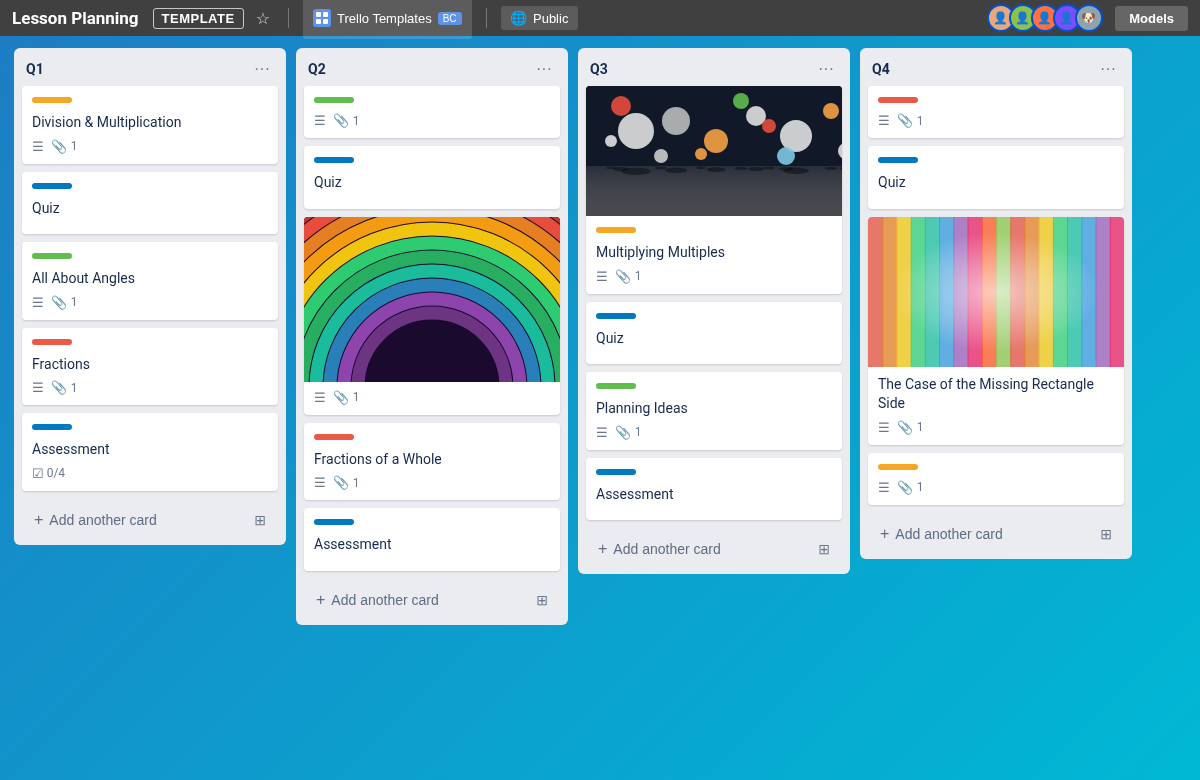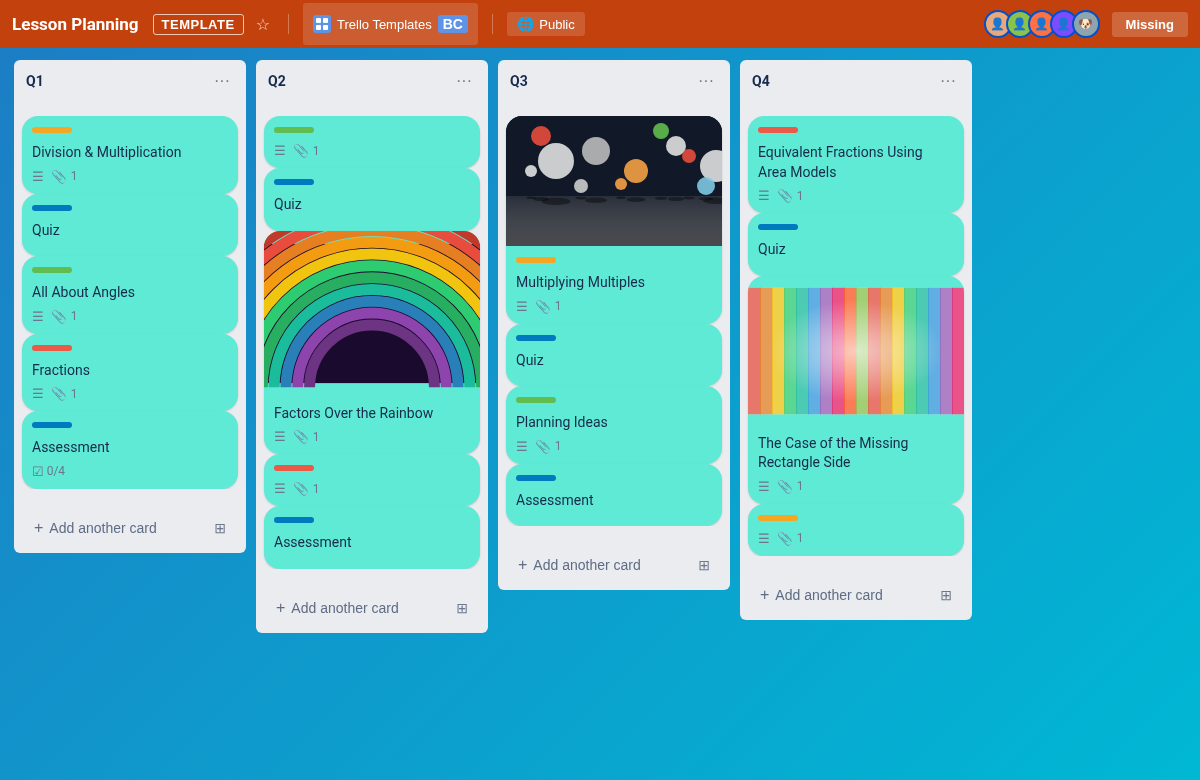--- a/index.html
+++ b/index.html
@@ -6,22 +6,22 @@
     body {
       font-family: -apple-system, BlinkMacSystemFont, 'Segoe UI', Roboto, sans-serif;
       background: linear-gradient(135deg, #1d7cc4 0%, #00b8d4 100%);
       min-height: 780px;
       width: 1200px;
       overflow: hidden;
     }
 
     
     .header {
-      background: #c2410c;
-      height: 48px;
+      background: #404040;
+      height: 36px;
       display: flex;
       align-items: center;
       padding: 0 12px;
       gap: 8px;
     }
     .header-title {
       color: white;
       font-size: 17px;
       font-weight: 700;
       margin-right: 6px;
@@ -79,22 +79,22 @@
       width: 12px;
       height: 12px;
     }
     .workspace-icon-inner span {
       background: white;
       border-radius: 1px;
     }
     .bc-badge {
       background: #5f93e8;
       color: white;
-      font-size: 14px;
-      font-weight: 700;
+      font-size: 10px;
+      font-weight: 400;
       padding: 1px 5px;
       border-radius: 3px;
     }
     .public-btn {
       display: flex;
       align-items: center;
       gap: 5px;
       background: rgba(255,255,255,0.15);
       border: none;
       border-radius: 3px;
@@ -150,26 +150,25 @@
       gap: 10px;
       align-items: flex-start;
       height: calc(780px - 44px);
       overflow-x: auto;
     }
 
     
     .column {
       background: #ebecf0;
       border-radius: 6px;
-      width: 232px;
+      width: 272px;
       flex-shrink: 0;
       max-height: 720px;
       display: flex;
       flex-direction: column;
-      gap: 18px;
     }
     .column-header {
       display: flex;
       align-items: center;
       justify-content: space-between;
       padding: 10px 12px 6px;
     }
     .column-title {
       font-size: 14px;
       font-weight: 700;
@@ -185,23 +184,23 @@
       border-radius: 3px;
     }
     .cards-container {
       padding: 0 8px;
       overflow-y: auto;
       flex: 1;
     }
 
     
     .card {
-      background: #5eead4;
-      border-radius: 16px;
-      margin-bottom: 0;
+      background: #ffffff;
+      border-radius: 4px;
+      margin-bottom: 8px;
       box-shadow: 0 1px 2px rgba(0,0,0,0.15);
       cursor: pointer;
       overflow: hidden;
     }
     .card-body {
       padding: 8px 10px 10px;
     }
     .card-label {
       height: 6px;
       border-radius: 3px;
@@ -321,21 +320,21 @@
     <span>Public</span>
   </button>
   <div class="spacer"></div>
   <div class="avatars">
     <div class="avatar av1">👤</div>
     <div class="avatar av2">👤</div>
     <div class="avatar av3">👤</div>
     <div class="avatar av4">👤</div>
     <div class="avatar av5">🐶</div>
   </div>
-  <button class="invite-btn">Missing</button>
+  <button class="invite-btn">Models</button>
 </div>
 
 <div class="board" id="board-container">
 <div class="column">
       <div class="column-header">
         <span class="column-title">Q1</span>
         <button class="more-btn">···</button>
       </div>
       <div class="cards-container">
         <div class="card">
@@ -421,34 +420,33 @@
               <path d="M -30 170 A 158 158 0 0 1 286 170" fill="none" stroke="#F1C40F" stroke-width="13"></path>
               <path d="M -16 170 A 144 144 0 0 1 272 170" fill="none" stroke="#2ECC71" stroke-width="13"></path>
               <path d="M -2 170 A 130 130 0 0 1 258 170" fill="none" stroke="#27AE60" stroke-width="13"></path>
               <path d="M 12 170 A 116 116 0 0 1 244 170" fill="none" stroke="#1ABC9C" stroke-width="13"></path>
               <path d="M 26 170 A 102 102 0 0 1 230 170" fill="none" stroke="#2980B9" stroke-width="13"></path>
               <path d="M 40 170 A 88 88 0 0 1 216 170" fill="none" stroke="#8E44AD" stroke-width="13"></path>
               <path d="M 54 170 A 74 74 0 0 1 202 170" fill="none" stroke="#6C3483" stroke-width="13"></path>
             </svg>
           </div>
           <div class="card-body">
-            <div class="card-title">Factors Over the Rainbow</div>
             <div class="card-meta">
               <span class="meta-item">
                 <span class="meta-icon">☰</span>
               </span>
               <span class="meta-item">
                 <span class="meta-icon">📎</span>
                 <span>1</span>
               </span>
             </div>
           </div>
         </div>
         <div class="card">
-          <div class="card-body"><div class="card-label label-red"></div><div class="card-meta">
+          <div class="card-body"><div class="card-label label-red"></div><div class="card-title">Fractions of a Whole</div><div class="card-meta">
               <span class="meta-item">
                 <span class="meta-icon">☰</span>
               </span>
               <span class="meta-item">
                 <span class="meta-icon">📎</span>
                 <span>1</span>
               </span>
             </div></div>
         </div>
         <div class="card">
@@ -542,21 +540,21 @@
         <span class="add-card-archive">⊞</span>
       </button>
     </div>
     <div class="column">
       <div class="column-header">
         <span class="column-title">Q4</span>
         <button class="more-btn">···</button>
       </div>
       <div class="cards-container">
         <div class="card">
-          <div class="card-body"><div class="card-label label-red"></div><div class="card-title">Equivalent Fractions Using Area Models</div><div class="card-meta">
+          <div class="card-body"><div class="card-label label-red"></div><div class="card-meta">
               <span class="meta-item">
                 <span class="meta-icon">☰</span>
               </span>
               <span class="meta-item">
                 <span class="meta-icon">📎</span>
                 <span>1</span>
               </span>
             </div></div>
         </div>
         <div class="card">

